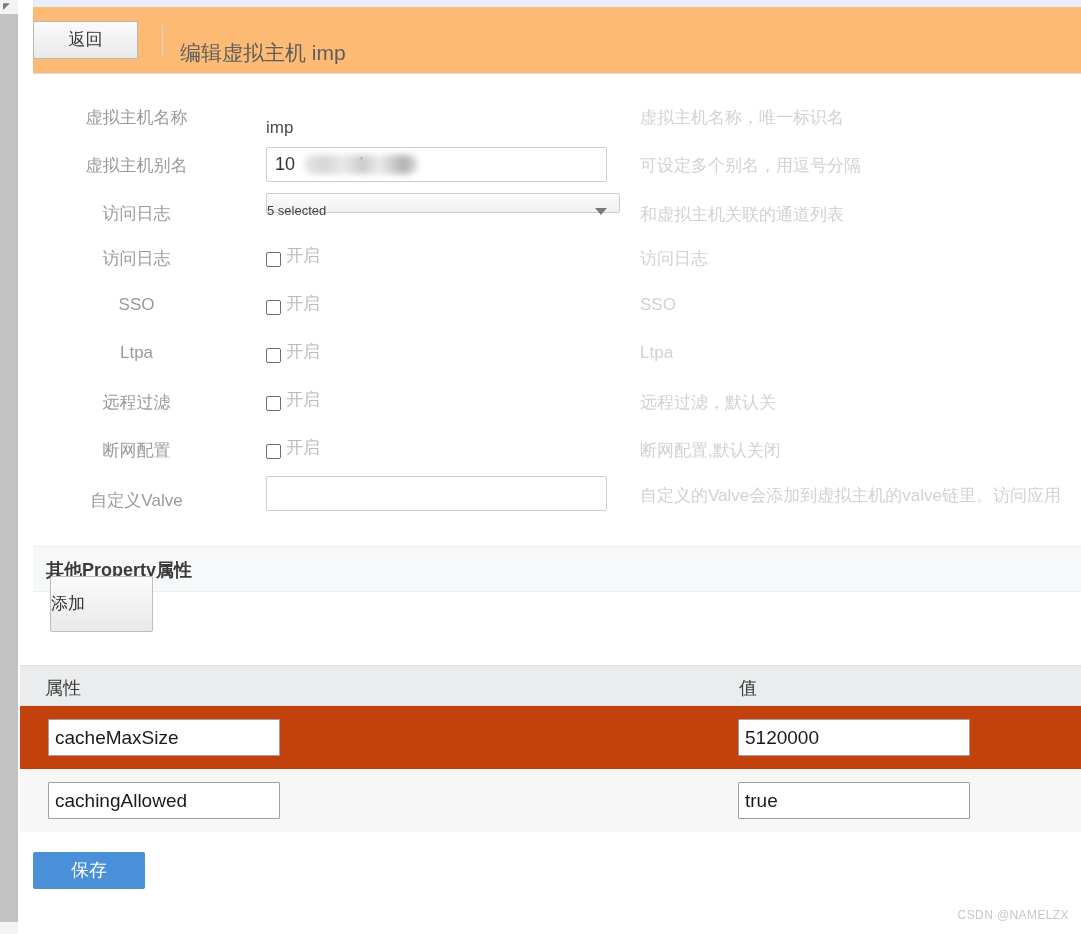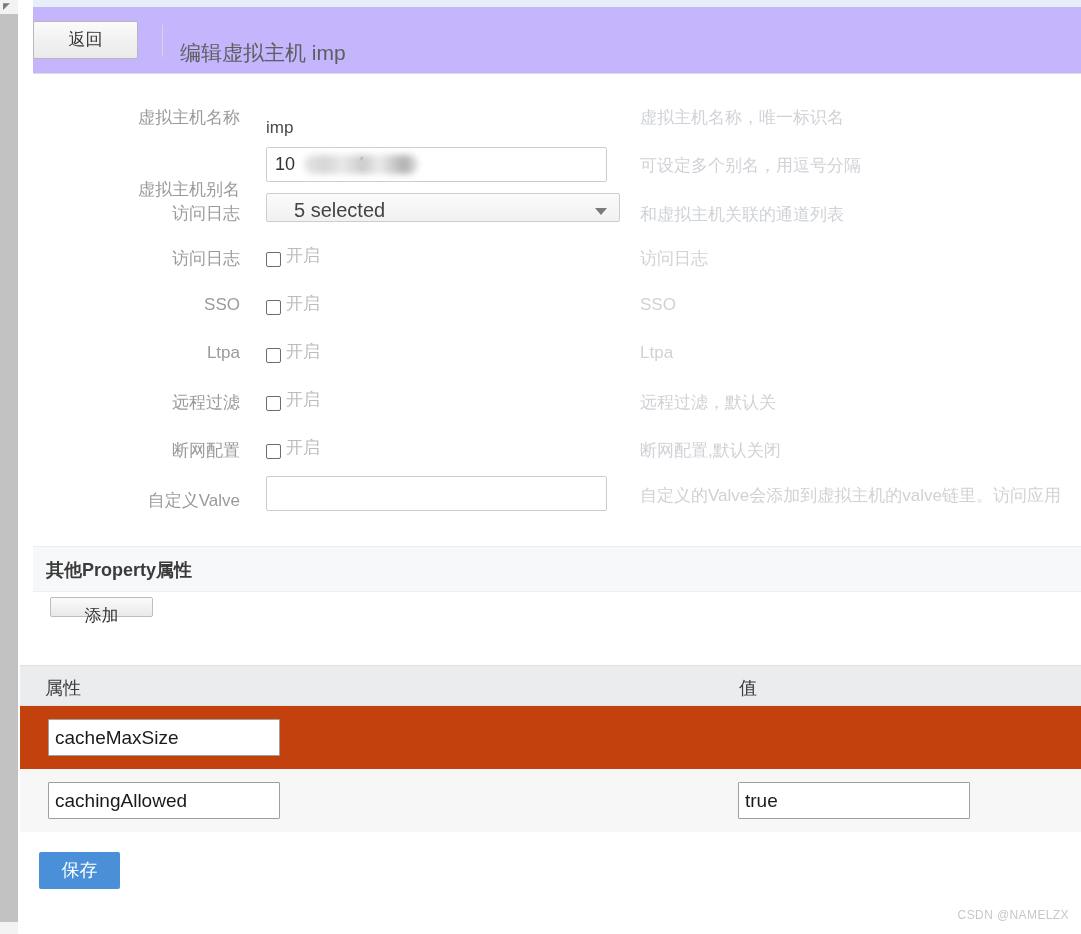--- a/index.html
+++ b/index.html
@@ -42,21 +42,21 @@
   .top-strip {
     position: absolute; left: 33px; top: 0;
     width: 1048px; height: 7px;
     background: #e7eef8;
   }
 
   
   .header {
     position: absolute; left: 33px; top: 7px;
     width: 1048px; height: 66px;
-    background: #c4b5fd;
+    background: #fdba74;
   }
   .btn-back {
     position: absolute; left: 0px; top: 14px;
     width: 105px; height: 38px;
     background: linear-gradient(to bottom, #fbfbfb 0%, #f1f1f1 55%, #eaeaea 100%);
     border: 1px solid #b8b8b8;
     border-radius: 2px;
     font-size: 17px; color: #333;
     font-family: "Liberation Sans", "DejaVu Sans", sans-serif;
     line-height: 36px; text-align: center;
@@ -80,21 +80,21 @@
 
   
   .form {
     position: absolute; left: 33px; top: 74px;
     width: 1048px; height: 467px;
     background: #ffffff;
   }
   .frow { position: absolute; left: 0; width: 1048px; }
   .flabel {
     position: absolute; left: 0; width: 207px;
-    text-align: right;
+    text-align: center;
     font-size: 17px; color: #9a9a9a;
     white-space: nowrap;
   }
   .fctl { position: absolute; left: 233px; }
   .fhelp {
     position: absolute; left: 607px;
     font-size: 17px; color: #cfd2d6;
     white-space: nowrap;
     width: 474px; overflow: hidden;
   }
@@ -118,28 +118,28 @@
     border-radius: 9px;
     background: linear-gradient(90deg,
        rgba(229,229,229,1) 0%, rgba(214,214,214,1) 18%,
        rgba(233,233,233,1) 34%, rgba(203,203,203,1) 52%,
        rgba(236,236,236,1) 66%, rgba(176,176,176,1) 88%,
        rgba(225,225,225,1) 100%);
     filter: blur(3px);
     pointer-events: none;
   }
   .select {
-    width: 354px; height: 29px;
+    width: 354px; height: 20px;
     border: 1px solid #cdcdcd;
     background: linear-gradient(to bottom,#fbfbfb 0%, #f1f1f1 100%);
     border-radius: 2px;
     position: relative;
-    font-size: 20px; color: #444;
+    font-size: 13px; color: #444;
     line-height: 33px;
-    padding: 0 27px;
+    padding: 0 0;
     cursor: pointer;
   }
   .select .caret {
     position: absolute; right: 12px; top: 14px;
     width: 0; height: 0;
     border-left: 6px solid transparent;
     border-right: 6px solid transparent;
     border-top: 7px solid #7a7a7a;
   }
   .chk-wrap { display: flex; align-items: flex-end; }
@@ -162,28 +162,28 @@
     width: 1048px; height: 46px;
     background: #f7f8fa;
     border-top: 1px solid #eceef0;
     border-bottom: 1px solid #eceef0;
   }
   .section-head span {
     position: absolute; left: 13px; top: 11px;
     font-size: 18px; color: #3b3b3b; font-weight: bold;
   }
   .btn-add {
-    position: absolute; left: 50px; top: 597px;
-    width: 103px; height: 20px;
+    position: absolute; left: 50px; top: 576px;
+    width: 103px; height: 56px;
     background: linear-gradient(to bottom, #fbfbfb 0%, #f1f1f1 55%, #e9e9e9 100%);
     border: 1px solid #bdbdbd;
     border-radius: 2px;
     font-size: 17px; color: #333;
     font-family: "Liberation Sans", "DejaVu Sans", sans-serif;
-    line-height: 36px; text-align: center;
+    line-height: 36px; text-align: left;
     cursor: pointer; padding: 0;
   }
 
   
   .tbl {
     position: absolute; left: 20px; top: 665px;
     width: 1061px;
   }
   .tbl-head {
     position: relative;
@@ -213,27 +213,27 @@
     font-size: 19px; color: #1a1a1a;
     padding: 0 6px;
     font-family: "Liberation Sans", "DejaVu Sans", sans-serif;
   }
   .cell-attr { left: 28px; width: 232px; }
   .cell-val  { left: 718px; width: 232px; }
 
   
   .btn-save {
     position: absolute; left: 33px; top: 852px;
-    width: 81px; height: 37px;
+    width: 112px; height: 37px;
     background: #4a90d9;
     border: none; border-radius: 2px;
     color: #ffffff; font-size: 18px;
     font-family: "Liberation Sans", "DejaVu Sans", sans-serif;
     cursor: pointer; padding: 0;
-    line-height: 37px; text-align: center; margin-left: 6px;
+    line-height: 37px; text-align: center;
   }
 
   .watermark {
     position: absolute; right: 12px; top: 908px;
     font-size: 12px; color: #c8c8c8;
     letter-spacing: 0.4px;
   }
 </style>
 </head>
 <body>
@@ -255,21 +255,21 @@
   </div>
   <div class="header-rule"></div>
 
   <div class="form" id="form-area">
       <div class="frow" style="top: 32px;">
         <div class="flabel" style="top: 0px;">虚拟主机名称</div>
         <div class="fctl" style="top: 12px;"><span class="static-val">imp</span></div>
         <div class="fhelp" style="top: 0px;">虚拟主机名称，唯一标识名</div>
       </div>
       <div class="frow" style="top: 73px;">
-        <div class="flabel" style="top: 7px; margin-top: 24px;">虚拟主机别名</div>
+        <div class="flabel" style="top: 7px;">虚拟主机别名</div>
         <div class="fctl" style="top: 0px;">
           <div class="alias-wrap"><input type="text" class="textinput" value="10            4" style=""><div class="alias-redact"></div></div>
         </div>
         <div class="fhelp" style="top: 7px;">可设定多个别名，用逗号分隔</div>
       </div>
       <div class="frow" style="top: 119px;">
         <div class="flabel" style="top: 9px;">访问日志</div>
         <div class="fctl" style="top: 0px;">
           <div class="select"><span>5 selected</span><span class="caret"></span></div>
         </div>
@@ -341,20 +341,21 @@
   <button class="btn-add">添加</button>
 
   <div class="tbl">
     <div class="tbl-head">
       <div class="th th-attr">属性</div>
       <div class="th th-val">值</div>
     </div>
     <div id="tbl-body">
         <div class="tbl-row">
           <input type="text" class="cell-input cell-attr" value="cacheMaxSize" style="">
+          <input type="text" class="cell-input cell-val" value="5120000" style="">
         </div>
         <div class="tbl-row alt">
           <input type="text" class="cell-input cell-val" value="true" style="">
           <input type="text" class="cell-input cell-attr" value="cachingAllowed" style="">
         </div>
       </div>
   </div>
 
   <button class="btn-save">保存</button>
 

